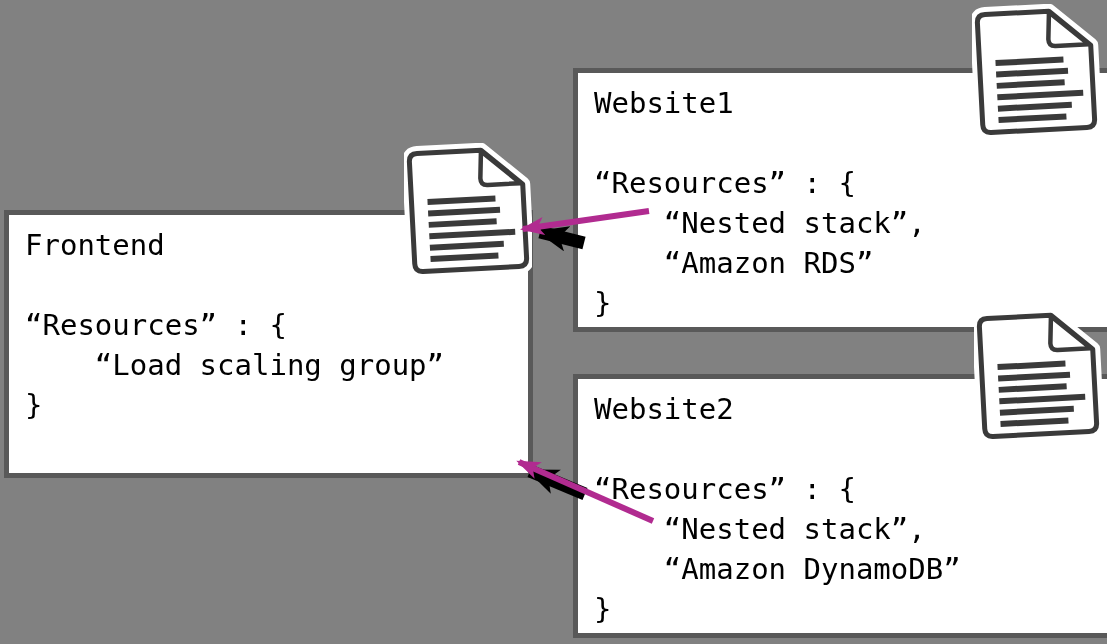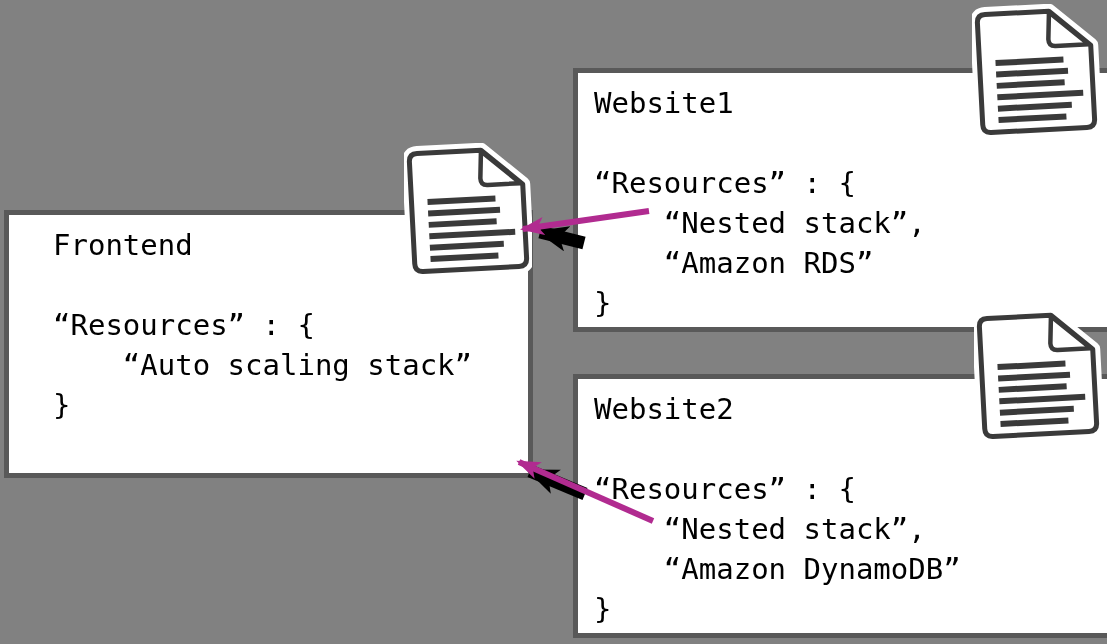--- a/index.html
+++ b/index.html
@@ -40,25 +40,25 @@
   .page-glow    { fill:#ffffff; stroke:#ffffff; stroke-width:15; stroke-linejoin:round; }
   .page-outline { fill:#ffffff; stroke:#3a3a3a; stroke-width:5;  stroke-linejoin:round; }
   .page-flap    { fill:#ffffff; stroke:#3a3a3a; stroke-width:4.5;stroke-linejoin:round; }
   .tline        { fill:#3a3a3a; }
 </style>
 </head>
 <body>
 
 <div class="canvas">
 
-  <div class="stack-box" style="left:4px; top:210px; width:529px; height:268px;padding-left:28px;">
+  <div class="stack-box" style="left:4px; top:210px; width:529px; height:268px;">
     <div class="stack-title">Frontend</div>
     <div class="stack-code">
       <div class="code-line">“Resources” : {</div>
-      <div class="code-line">    “Auto scaling stack”</div>
+      <div class="code-line">    “Load scaling group”</div>
       <div class="code-line">}</div>
     </div>
   </div>
 
   <div class="stack-box" style="left:573px; top:68px; width:545px; height:264px;">
     <div class="stack-title">Website1</div>
     <div class="stack-code">
       <div class="code-line">“Resources” : {</div>
       <div class="code-line">    “Nested stack”,</div>
       <div class="code-line">    “Amazon RDS”</div>

